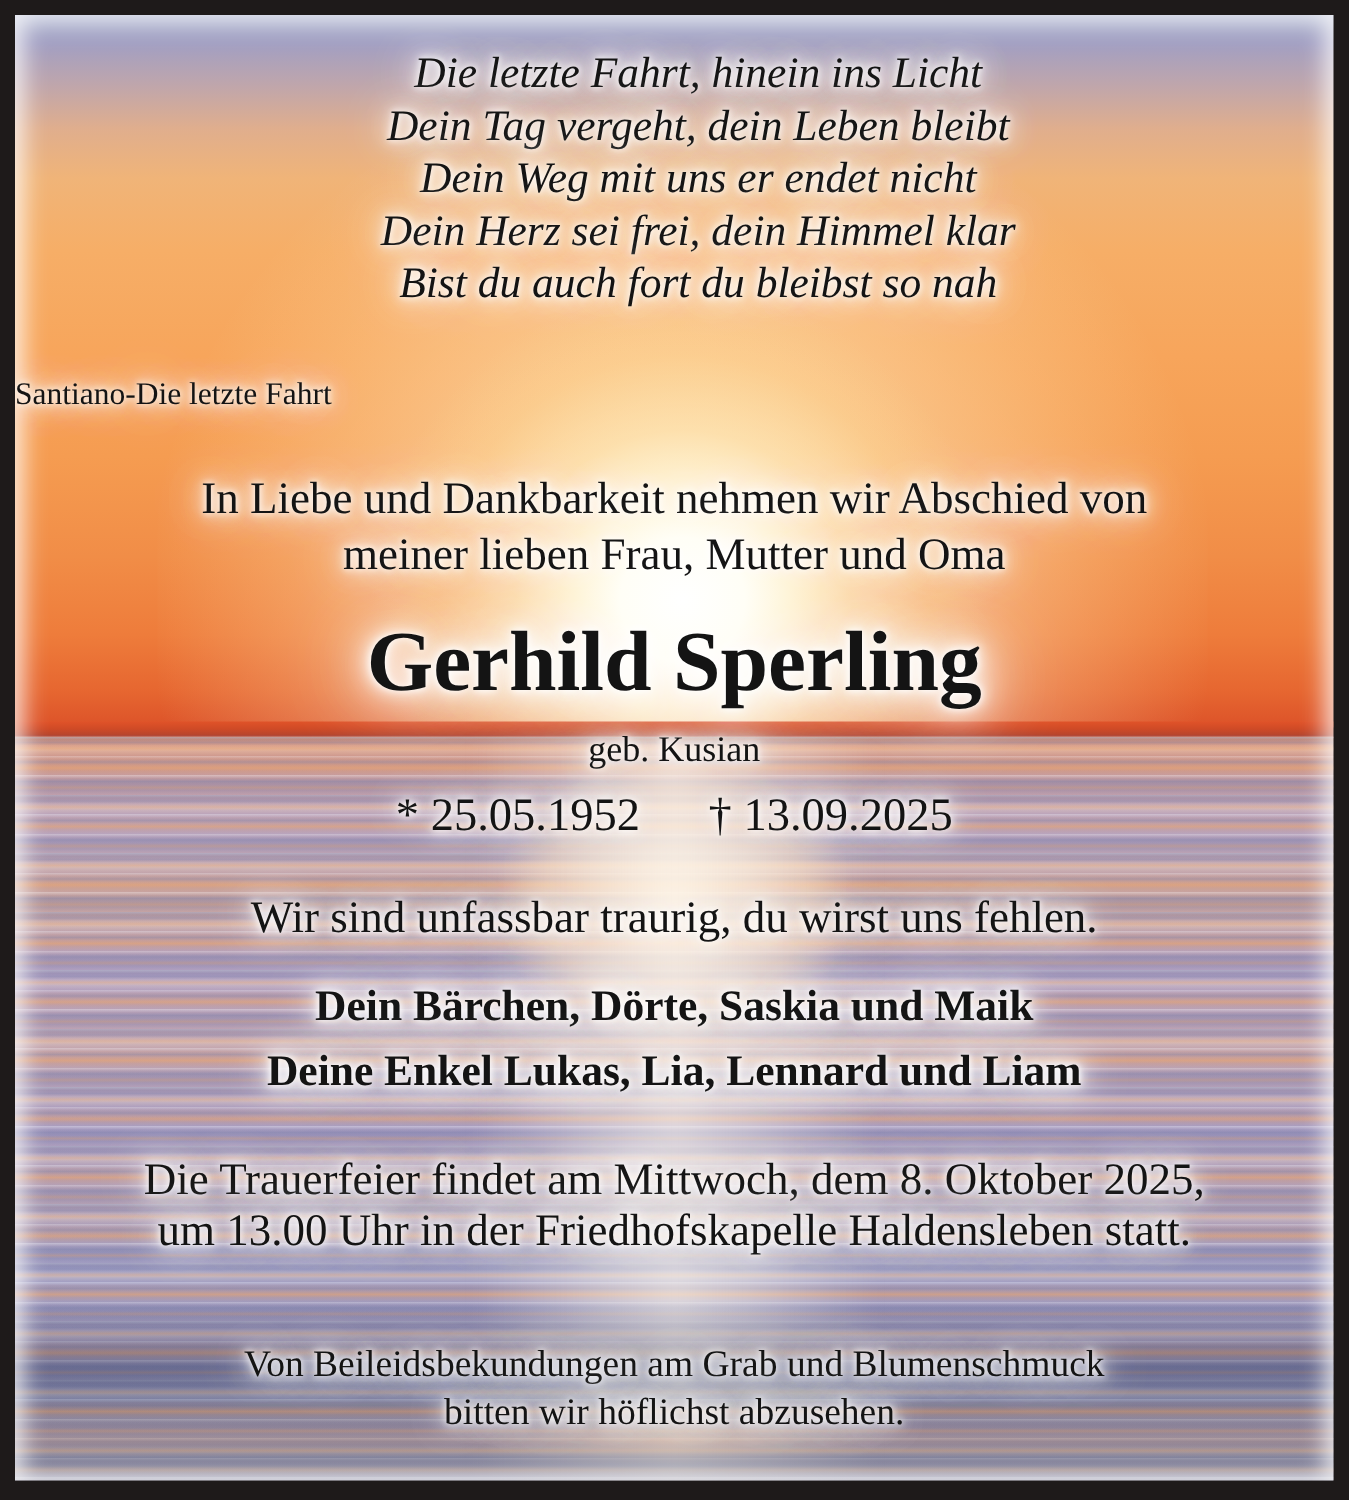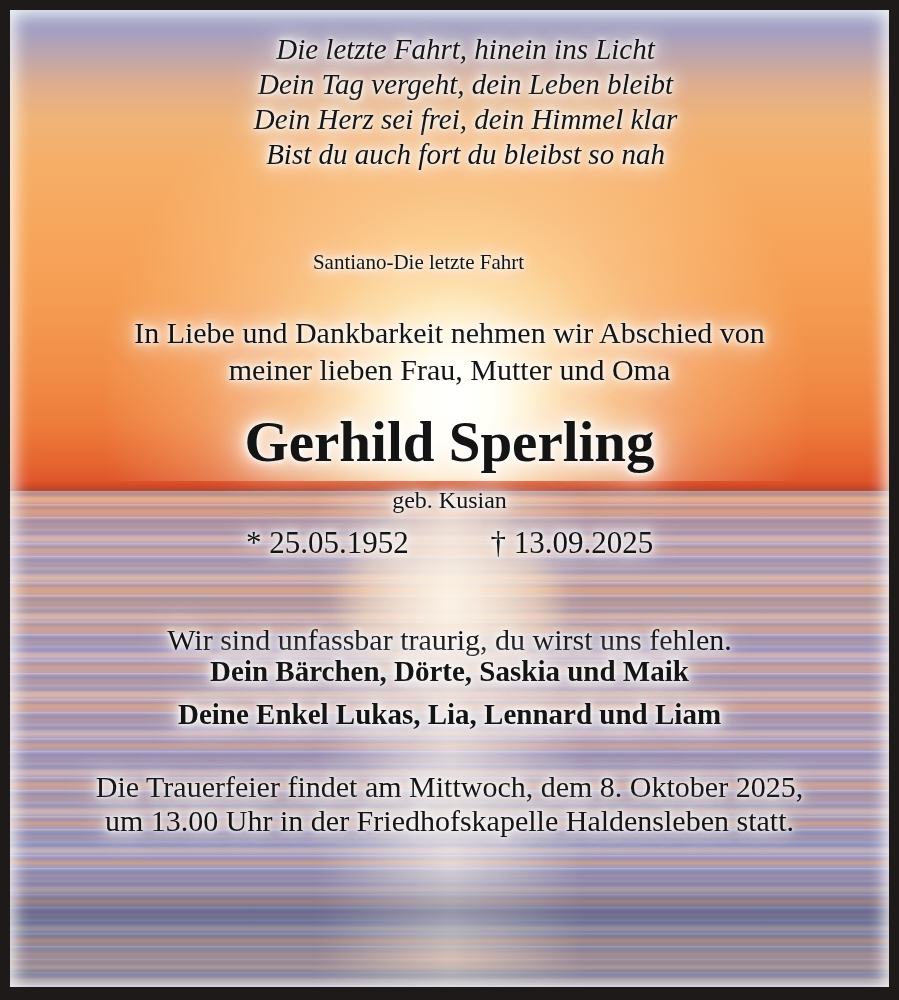--- a/index.html
+++ b/index.html
@@ -83,29 +83,29 @@
     position:absolute;inset:0;pointer-events:none;
     box-shadow:inset 0 0 16px 5px rgba(255,255,255,0.85);
   }
   
   .txt{
     position:absolute;left:0;right:0;text-align:center;color:#141414;
     text-shadow:0 0 4px #fff,0 0 8px #fff,0 0 14px #fff,0 0 22px #fff,
                 0 0 32px #fff,0 0 45px #fff;
   }
   .poem{top:22px;font-style:italic;font-size:29px;line-height:35px;padding-left:32px;}
-  .attribution{top:240px;text-align:center;padding-right:62px;font-size:21px;}
+  .attribution{top:240px;text-align:left;padding-right:62px;font-size:21px;}
   .intro{top:304px;font-size:30px;line-height:37px;}
   .name{top:400px;font-size:57px;font-weight:bold;line-height:64px;
         text-shadow:0 0 5px #fff,0 0 10px #fff,0 0 18px #fff,0 0 30px #fff,
                     0 0 45px #fff,0 0 60px #fff;}
   .maiden{top:477px;font-size:24px;}
   .dates{top:515px;font-size:31px;}
-  .dates .d{display:inline-block;margin:0 37px;}
-  .grief{top:613px;font-size:30px;}
+  .dates .d{display:inline-block;margin:0 19px;}
+  .grief{top:585px;font-size:30px;}
   .family{top:640px;font-size:29px;font-weight:bold;line-height:43px;}
   .service{top:760px;font-size:30px;line-height:34px;}
   .request{top:884px;font-size:25px;line-height:32px;}
 </style>
 </head>
 <body>
 
 <div class="card">
 
   <div class="sky"></div>
@@ -115,20 +115,21 @@
   <div class="sea">
     <div class="reflection-hot"></div>
     <div class="reflection"></div>
     <div class="sea-bottom-shade"></div>
   </div>
   <div class="edge-vignette"></div>
 
   <div class="txt poem">
     <div>Die letzte Fahrt, hinein ins Licht</div>
     <div>Dein Tag vergeht, dein Leben bleibt</div>
+    <div>Dein Weg mit uns er endet nicht</div>
     <div>Dein Herz sei frei, dein Himmel klar</div>
     <div>Bist du auch fort du bleibst so nah</div>
   </div>
   <div class="txt attribution">Santiano-Die letzte Fahrt</div>
 
   <div class="txt intro">
     <div>In Liebe und Dankbarkeit nehmen wir Abschied von</div>
     <div>meiner lieben Frau, Mutter und Oma</div>
   </div>
 
@@ -144,14 +145,18 @@
   <div class="txt family">
     <div>Dein Bärchen, Dörte, Saskia und Maik</div>
     <div>Deine Enkel Lukas, Lia, Lennard und Liam</div>
   </div>
 
   <div class="txt service">
     <div>Die Trauerfeier findet am Mittwoch, dem 8. Oktober 2025,</div>
     <div>um 13.00 Uhr in der Friedhofskapelle Haldensleben statt.</div>
   </div>
 
+  <div class="txt request">
+    <div>Von Beileidsbekundungen am Grab und Blumenschmuck</div>
+    <div>bitten wir höflichst abzusehen.</div>
+  </div>
 
 </div>
 
 </body></html>

